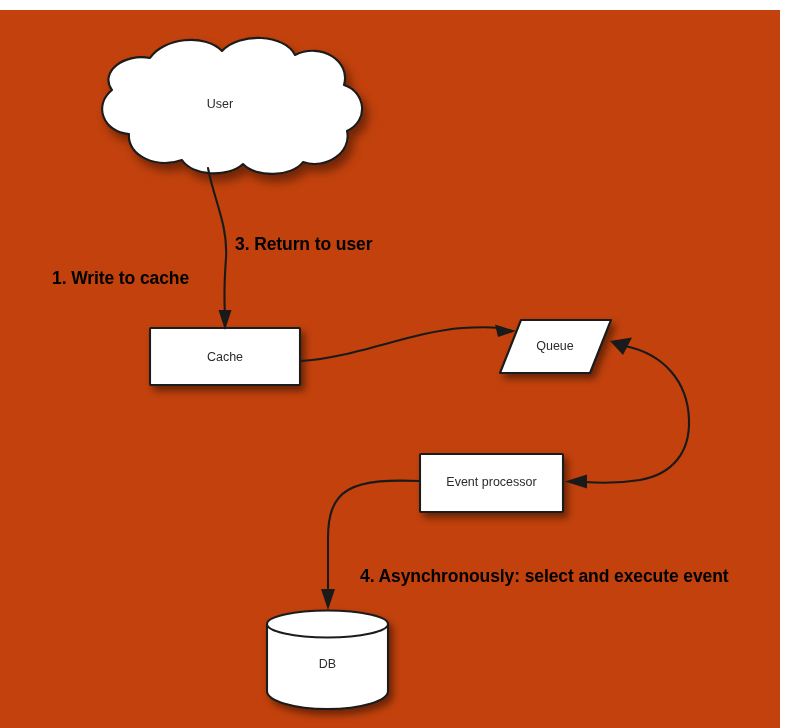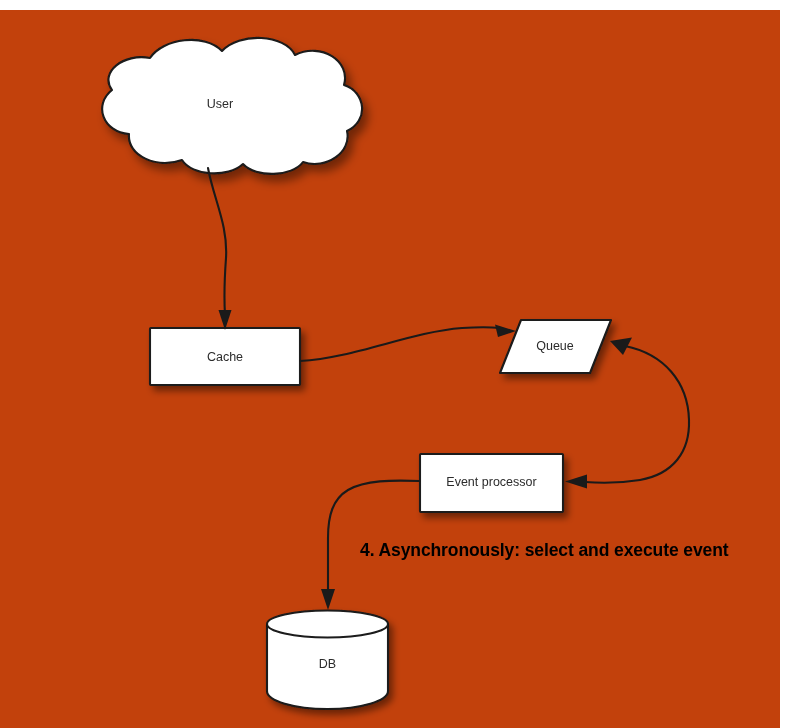--- a/index.html
+++ b/index.html
@@ -145,18 +145,20 @@
 
     <g>
       <path class="edge-line" d="M 420 471
                C 392 470, 365 470, 348 480
                C 333 489, 328 505, 328 528
                C 328 555, 328 572, 328 584"></path>
       <polygon class="arrow-head" points="328,600 321,579 335,579"></polygon>
     </g>
   </svg>
 
+  <div class="step-label step-label-box" style="left:52px; top:258px;">1. Write to cache</div>
 
 
+  <div class="step-label step-label-box" style="left:235px; top:224px;">3. Return to user</div>
 
-  <div class="step-label step-label-box" style="left:360px; top:530px;">4. Asynchronously: select and execute event</div>
+  <div class="step-label step-label-box" style="left:360px; top:556px;">4. Asynchronously: select and execute event</div>
 
 </div>
 
 </body></html>

